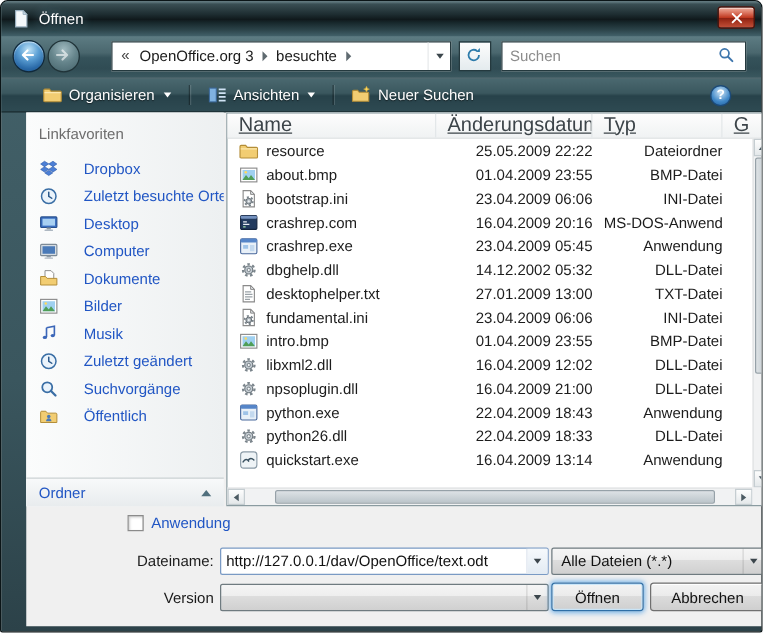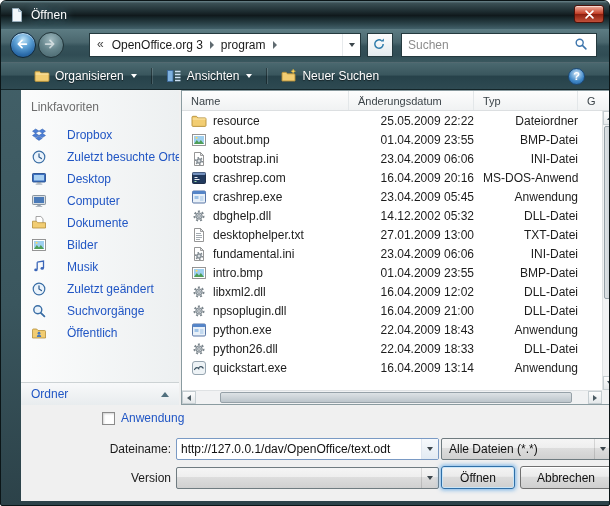--- a/index.html
+++ b/index.html
@@ -89,22 +89,22 @@
 
   .icon { width:16px; height:16px; display:inline-flex; flex:none; }
   .icon svg { width:100%; height:100%; }
 
   
   .filelist { position:absolute; left:160px; top:0; width:436px; height:315px;
     background:#fff; border:1px solid #8a9ba0; }
   .fl-header { position:absolute; left:0; top:0; right:0; height:20px; display:grid;
     grid-template-columns:167px 125px 104px 1fr;
     background:linear-gradient(180deg,#fdfdfd,#f0f2f3); border-bottom:1px solid #dcdfe1; }
-  .fl-col { display:flex; align-items:center; padding-left:9px; font-size:11px;
-    color:#3c4449; border-right:1px solid #e3e7e9; overflow:hidden; white-space:nowrap; }
+  .fl-col { display:flex; align-items:center; padding-left:9px; font-size:16px;
+    color:#3c4449; border-right:1px solid #e3e7e9; overflow:hidden; white-space:nowrap;text-decoration:underline; }
   .fl-rows { position:absolute; left:0; top:20px; right:14px; bottom:14px; overflow:hidden; }
   .fl-row { display:grid; grid-template-columns:167px 125px 104px 1fr; height:19px;
     align-items:center; font-size:12px; color:#1c1c1c; }
   .cell { padding-left:9px; white-space:nowrap; overflow:hidden;text-align:right; }
   .cell-name { display:flex; align-items:center; gap:6px; }
 
   
   .vscroll { position:absolute; top:20px; right:0; bottom:14px; width:14px;
     background:#f1f2f3; border-left:1px solid #dfe2e4; }
   .vs-btn { position:absolute; left:0; right:0; height:14px;
@@ -187,21 +187,21 @@
           <svg viewBox="0 0 16 16">
             <path d="M3 8h8.5M8 3.8 12.2 8 8 12.2" fill="none" stroke="rgba(255,255,255,0.6)" stroke-width="2" stroke-linecap="round" stroke-linejoin="round"></path>
           </svg>
         </span>
     </div>
     <div class="breadcrumb">
       <span class="bc-chevrons">«</span>
       <span id="bc-items" class="bc-items">
           <span class="bc-item">OpenOffice.org 3</span>
           <span class="bc-sep"></span>
-          <span class="bc-item">program</span>
+          <span class="bc-item">besuchte</span>
           <span class="bc-sep"></span>
         </span>
       <span class="bc-spacer"></span>
       <span class="bc-dd">
           <span class="caret-down"></span>
         </span>
     </div>
     <div class="refresh-btn">
       <span class="icon">
           <svg viewBox="0 0 16 16">

